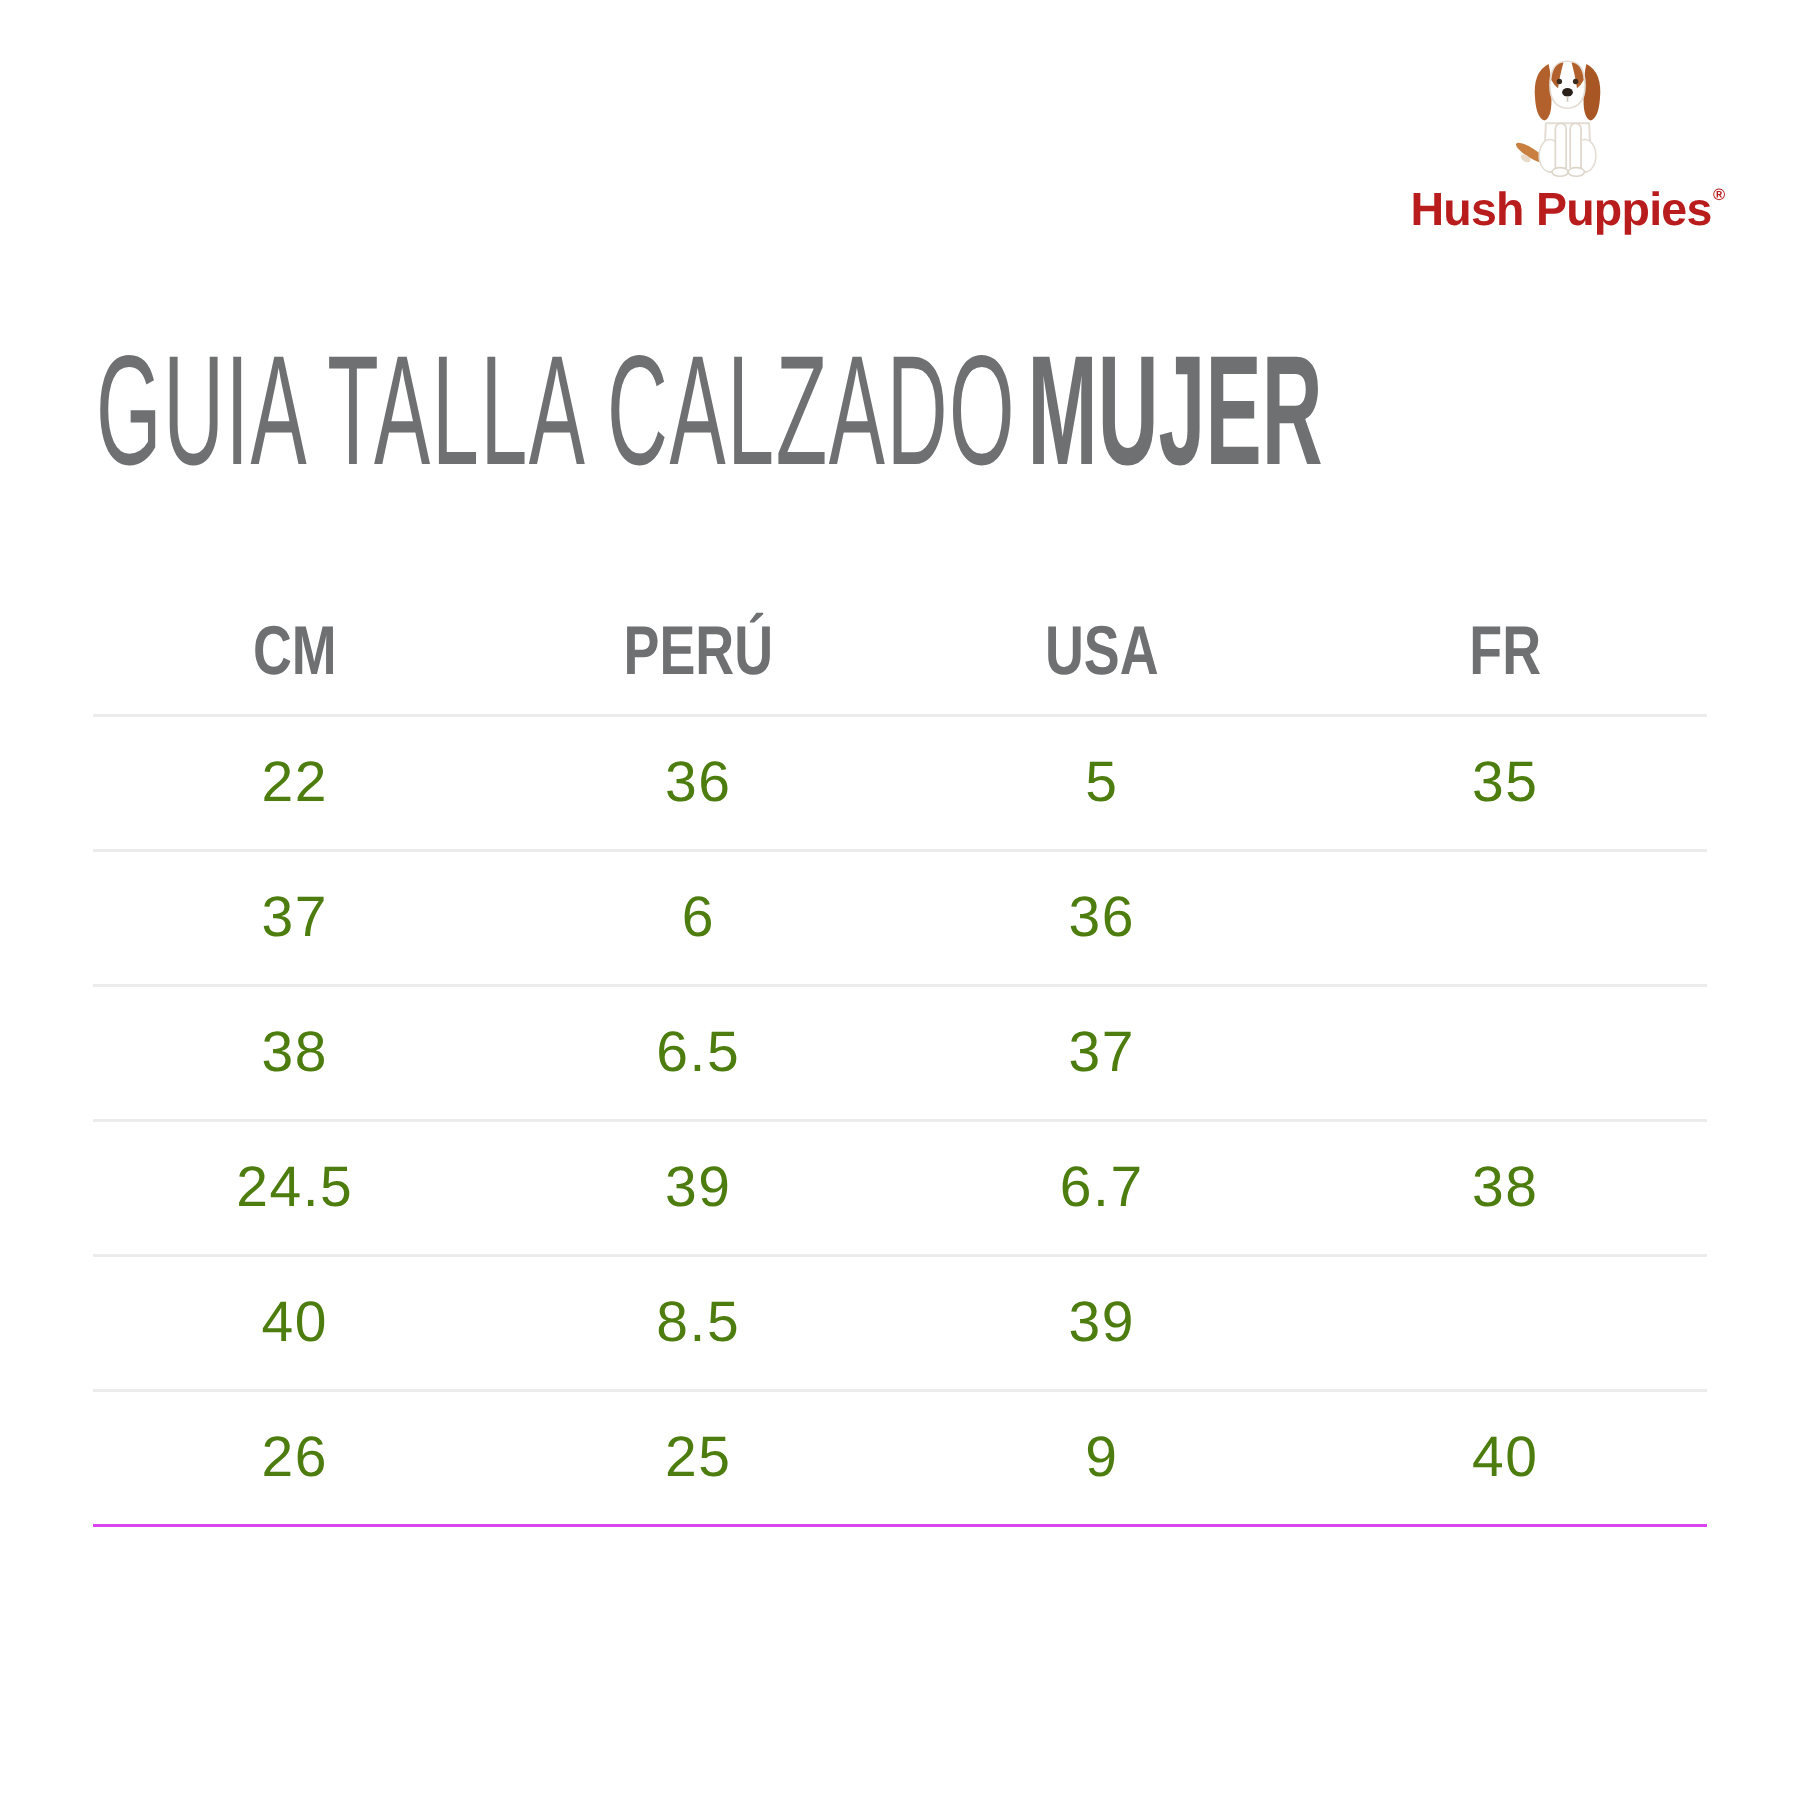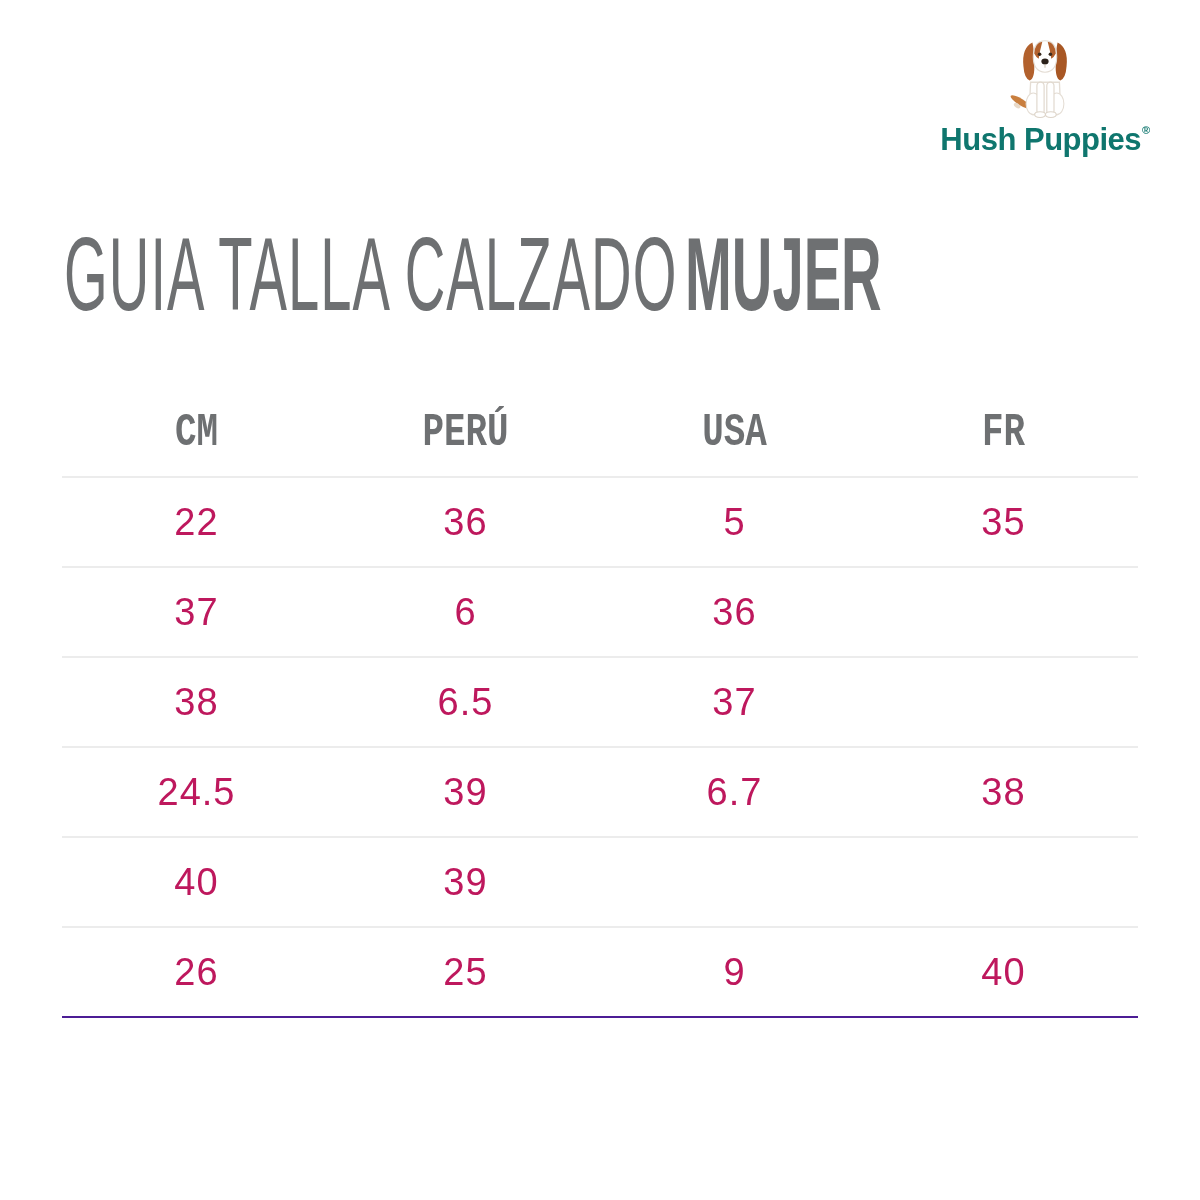--- a/index.html
+++ b/index.html
@@ -22,21 +22,21 @@
     display: flex;
     flex-direction: column;
     align-items: center;
   }
   .brand svg { display: block; }
   .wordmark {
     margin-top: 2px;
     font-weight: 700;
     font-size: 31px;
     letter-spacing: -0.5px;
-    color: #0f766e;
+    color: #b91c1c;
     white-space: nowrap;
   }
   .wordmark .reg {
     font-size: 11px;
     font-weight: 700;
     vertical-align: top;
     position: relative;
     top: 2px;
     margin-left: 1px;
   }
@@ -66,38 +66,37 @@
   }
   .trow {
     display: grid;
     grid-template-columns: repeat(4, 1fr);
     align-items: center;
     height: 90px;
   }
   .thead-row {
     height: 88px;
     border-bottom: 2px solid #ececec;
-    font-family: Liberation Mono, monospace;
   }
   .trow + .trow { border-top: none; }
   .body-row { border-bottom: 2px solid #ececec; }
-  .body-row:last-child { border-bottom: 2px solid #4c1d95; }
+  .body-row:last-child { border-bottom: 2px solid #d946ef; }
   .th {
     text-align: center;
     font-weight: 700;
     font-size: 46px;
     color: #6e7072;
     transform: scaleX(0.78);
     letter-spacing: 0px;
   }
   .td {
     text-align: center;
     font-size: 38px;
     font-weight: 400;
-    color: #be185d;
+    color: #4d7c0f;
     letter-spacing: 1px;
   }
 </style>
 </head>
 <body>
 
 <div id="page">
 
   <div class="brand">
     <span>
@@ -163,20 +162,21 @@
       <div class="td">37</div>
     </div>
     <div class="trow body-row">
       <div class="td">24.5</div>
       <div class="td">39</div>
       <div class="td">6.7</div>
       <div class="td">38</div>
     </div>
     <div class="trow body-row">
       <div class="td">40</div>
+      <div class="td">8.5</div>
       <div class="td">39</div>
     </div>
     <div class="trow body-row">
       <div class="td">26</div>
       <div class="td">25</div>
       <div class="td">9</div>
       <div class="td">40</div>
     </div>
   </div>
 

